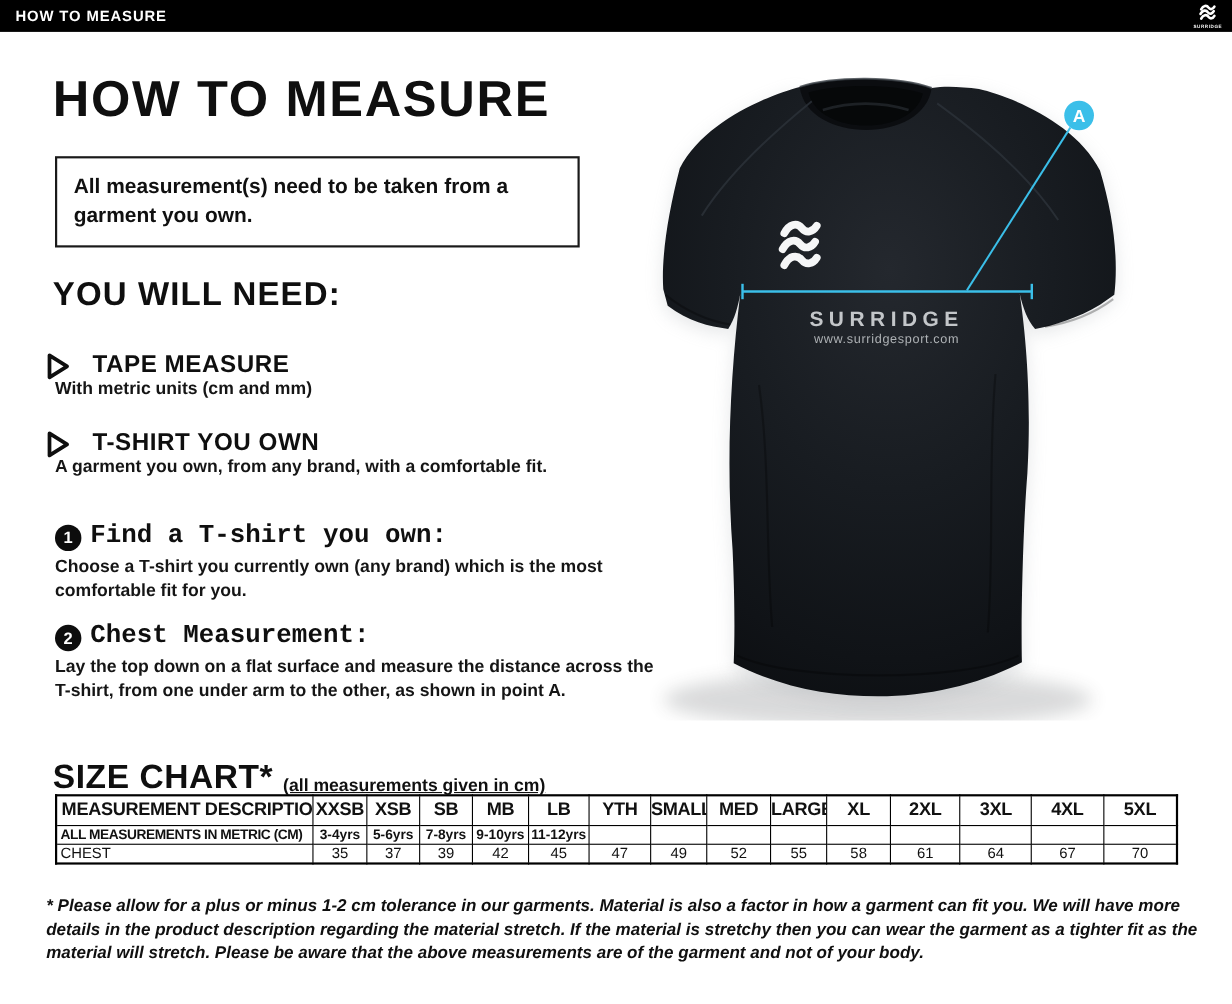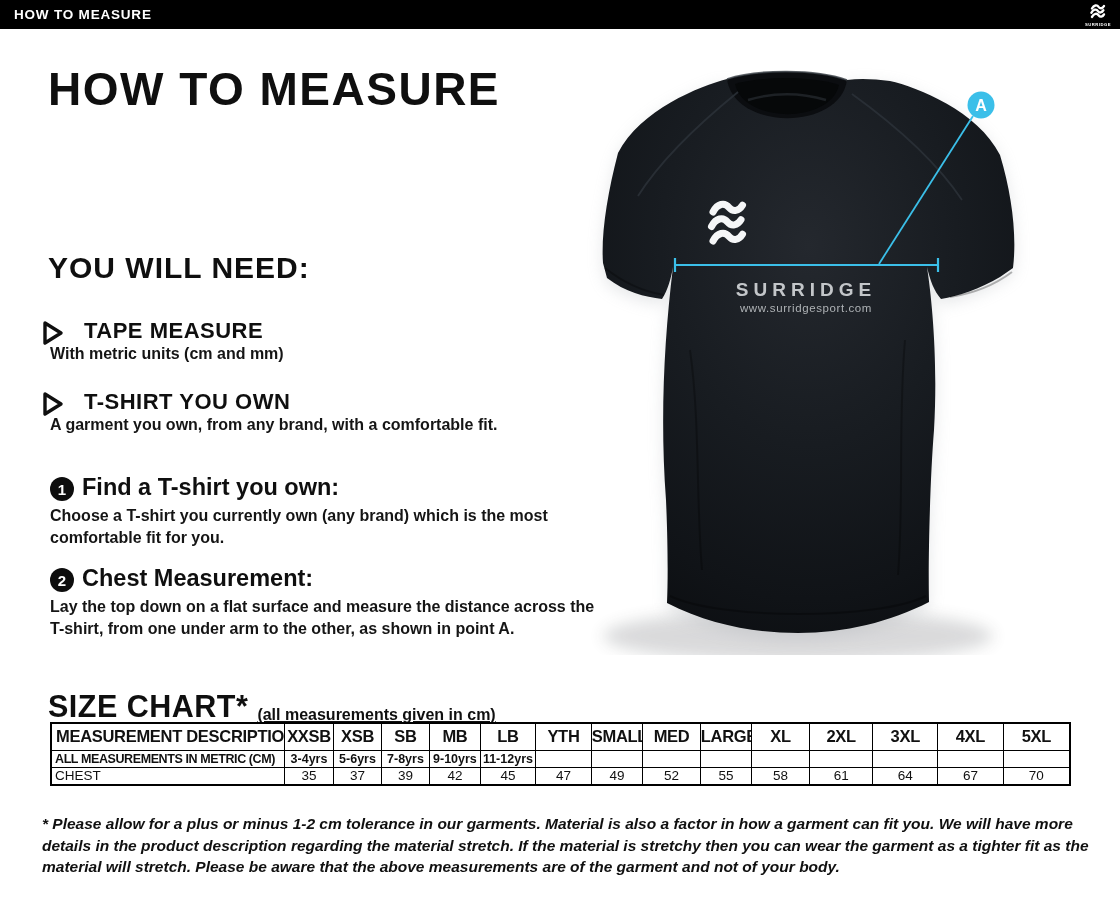--- a/index.html
+++ b/index.html
@@ -26,21 +26,21 @@
 
   
   .tri-icon { position:absolute; left:42px; width:22px; height:26px; }
   .need-title { position:absolute; left:84px; font-size:22px; font-weight:bold; letter-spacing:.5px; color:#0f0f0f; }
   .need-desc  { position:absolute; left:50px; font-size:16px; font-weight:bold; color:#151515; }
 
   
   .step-circle { position:absolute; left:50px; width:24px; height:24px; border-radius:50%;
                  background:#0d0d0d; color:#fff; font-size:15px; font-weight:bold;
                  display:flex; align-items:center; justify-content:center; }
-  .step-title { position:absolute; left:82px; font-size:23.5px; font-weight:bold; color:#0f0f0f; }
+  .step-title { position:absolute; left:82px; font-size:23.5px; font-weight:bold; color:#0f0f0f;font-family:Liberation Mono, monospace; }
   .step-desc  { position:absolute; left:50px; width:552px; font-size:16px; font-weight:bold;
                 line-height:22px; color:#151515; }
 
   
   .sizechart-h { position:absolute; left:48px; top:666px; display:flex; align-items:flex-end;margin-top:23px; }
   .sizechart-h .main { font-size:30.5px; font-weight:bold; letter-spacing:.5px; color:#0f0f0f; }
   .sizechart-h .sub  { font-size:16px; font-weight:bold; margin-left:9px; color:#101010;text-decoration:underline; }
 
   .table-wrap { position:absolute; left:50px; top:722px; width:1021px; }
   table.size-table { border-collapse:collapse; table-layout:fixed; width:100%;
@@ -72,20 +72,21 @@
         <path d="M9,7.5 c1.8,-3.5 5,-4 6.6,-1.6 c1.6,2.2 4,1.6 5.4,-0.9"></path>
         <path d="M8.4,11.7 c1.8,-3.5 5,-4 6.6,-1.6 c1.6,2.2 4,1.6 5.4,-0.9"></path>
         <path d="M9,15.9 c1.8,-3.5 5,-4 6.6,-1.6 c1.6,2.2 4,1.6 5.4,-0.9"></path>
       </g>
       <text x="15" y="24.5" font-size="4.2" font-weight="bold" letter-spacing="0.5" text-anchor="middle" fill="#ffffff">SURRIDGE</text>
     </svg>
   </div>
 
   <div class="h1">HOW TO MEASURE</div>
 
+  <div class="notice">All measurement(s) need to be taken from a garment you own.</div>
 
   <div class="section-h">YOU WILL NEED:</div>
 
   <svg class="tri-icon" style="top:320px" viewBox="0 0 22 26">
     <path d="M3,3 L19,13 L3,23 Z" fill="#ffffff" stroke="#0f0f0f" stroke-width="3.4" stroke-linejoin="round"></path>
   </svg>
   <div class="need-title" style="top:318px">TAPE MEASURE</div>
   <div class="need-desc" style="top:345px">With metric units (cm and mm)</div>
 
   <svg class="tri-icon" style="top:391px" viewBox="0 0 22 26">

